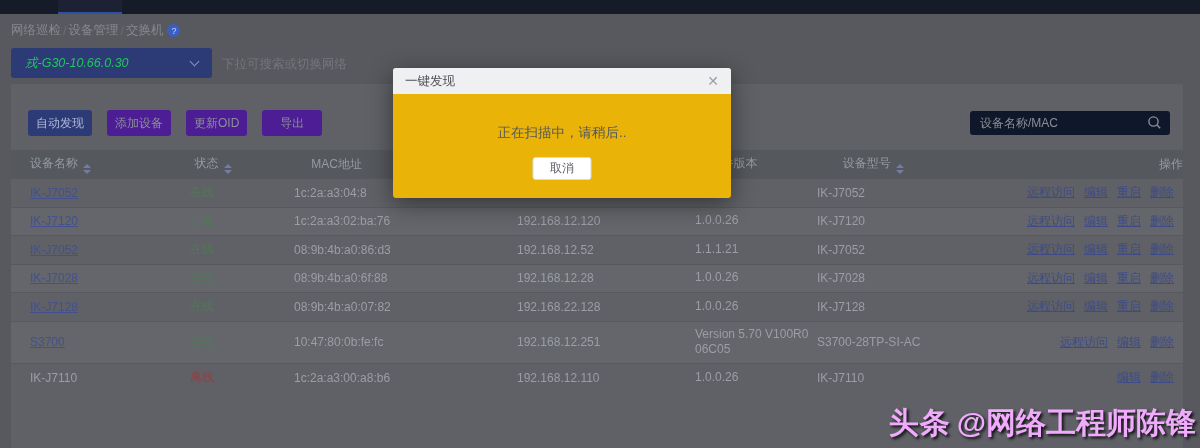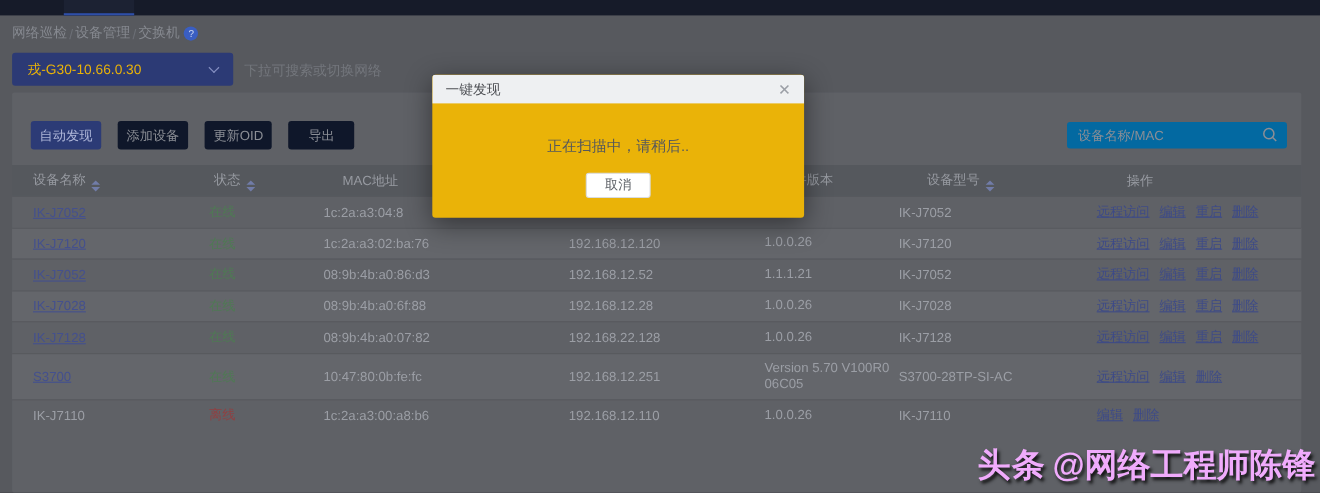--- a/index.html
+++ b/index.html
@@ -9,45 +9,45 @@
     background:#57595e; font-family:"Liberation Sans","DejaVu Sans",sans-serif;
   }
   
   .navbar { position:absolute; left:0; top:0; width:1200px; height:14px; background:#161b29; }
   .nav-tab { position:absolute; left:58px; top:0; width:64px; height:14px; background:#1c2233; border-bottom:2px solid #2e4fa8; }
   
   .crumbs { position:absolute; left:11px; top:22px; display:flex; align-items:center; gap:2px; font-size:12.5px; color:#85888f; }
   .crumb-sep { color:#6c6f76; }
   .help-icon { display:inline-flex; width:13px; height:13px; border-radius:50%; background:#3a5ec2; color:#ccd6f2; font-size:9px; align-items:center; justify-content:center; margin-left:2px; }
   
-  .net-select { position:absolute; left:11px; top:48px; width:201px; height:30px; background:#2c3a75; border-radius:3px; color:#eab308; font-size:12.5px; line-height:30px; padding-left:14px; cursor:pointer; }
+  .net-select { position:absolute; left:11px; top:48px; width:201px; height:30px; background:#2c3a75; border-radius:3px; color:#22c55e; font-size:12.5px; line-height:30px; padding-left:14px; cursor:pointer;font-style:italic; }
   .net-chevron { position:absolute; right:14px; top:10px; width:7px; height:7px; border-right:1.5px solid #8690c2; border-bottom:1.5px solid #8690c2; transform:rotate(45deg); }
   .hint { position:absolute; left:222px; top:56px; font-size:12.5px; color:#73767c; }
   
   .panel { position:absolute; left:11px; top:84px; width:1172px; height:364px; background:#5f6166; border-radius:2px; }
   .toolbar { position:absolute; left:17px; top:26px; display:flex; gap:15px; }
-  .btn { height:26px; line-height:26px; padding:0 8px; min-width:60px; text-align:center; font-size:12px; border-radius:3px; background:#0f172a; color:#8c8f96; cursor:pointer; }
+  .btn { height:26px; line-height:26px; padding:0 8px; min-width:60px; text-align:center; font-size:12px; border-radius:3px; background:#4c1d95; color:#8c8f96; cursor:pointer; }
   .btn.primary { background:#2c3b76; color:#aeb6d8; }
-  .search-box { position:absolute; right:13px; top:27px; width:200px; height:24px; background:#0369a1; border-radius:3px; }
+  .search-box { position:absolute; right:13px; top:27px; width:200px; height:24px; background:#0f172a; border-radius:3px; }
   .search-box input { width:170px; height:24px; background:transparent; border:none; outline:none; padding-left:10px; font-size:12px; color:#b8bbc2; font-family:inherit; }
   .search-box input::placeholder { color:#8b8e95; }
   .search-icon { position:absolute; right:8px; top:4px; }
   
   .table { position:absolute; left:0; top:66px; width:1172px; }
   .thead { display:flex; height:28px; align-items:center; background:#55585d; color:#979aa1; font-size:12px;gap:28px; }
   .tr { display:flex; align-items:center; height:28.5px; border-top:1px solid #57595e; color:#9b9ea5; font-size:12px; }
   .tr.stripe { background:#64666b; }
   .tr.tall { height:42.5px; }
   .c1 { width:179px; padding-left:19px; }
   .c2 { width:104px; }
   .c3 { width:223px; }
   .c4 { width:178px; }
   .c5 { width:122px; padding-right:8px; word-break:break-all; line-height:1.3; }
   .c6 { width:180px; }
-  .c7 { width:186px; }
+  .c7 { width:186px;text-align:right; }
   .sort { display:inline-flex; flex-direction:column; margin-left:5px; vertical-align:-1px; }
   .sort i { display:block; width:0; height:0; border-left:4px solid transparent; border-right:4px solid transparent; }
   .sort .up { border-bottom:4px solid #717ca8; margin-bottom:2px; }
   .sort .down { border-top:4px solid #717ca8; }
   a.link { color:#44508e; text-decoration:underline; cursor:pointer; }
   .actions a { color:#3e4b87; text-decoration:underline; margin-right:9px; cursor:pointer; font-size:12px; }
   .status-on { color:#4f7a54; }
   .status-off { color:#904042; }
   
   .modal { position:absolute; left:393px; top:68px; width:338px; height:130px; background:#eab308; border-radius:3px; box-shadow:0 6px 24px rgba(0,0,0,0.45); z-index:20; overflow:hidden; }

